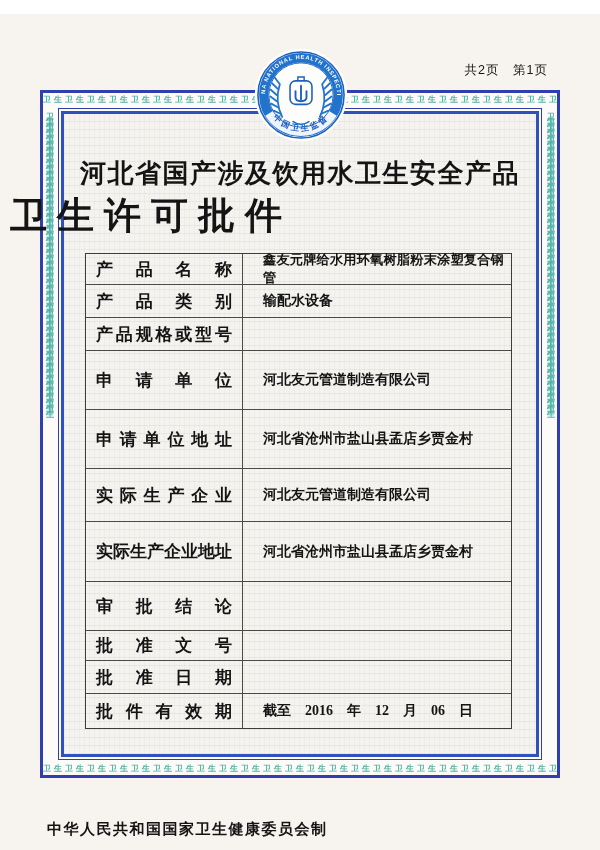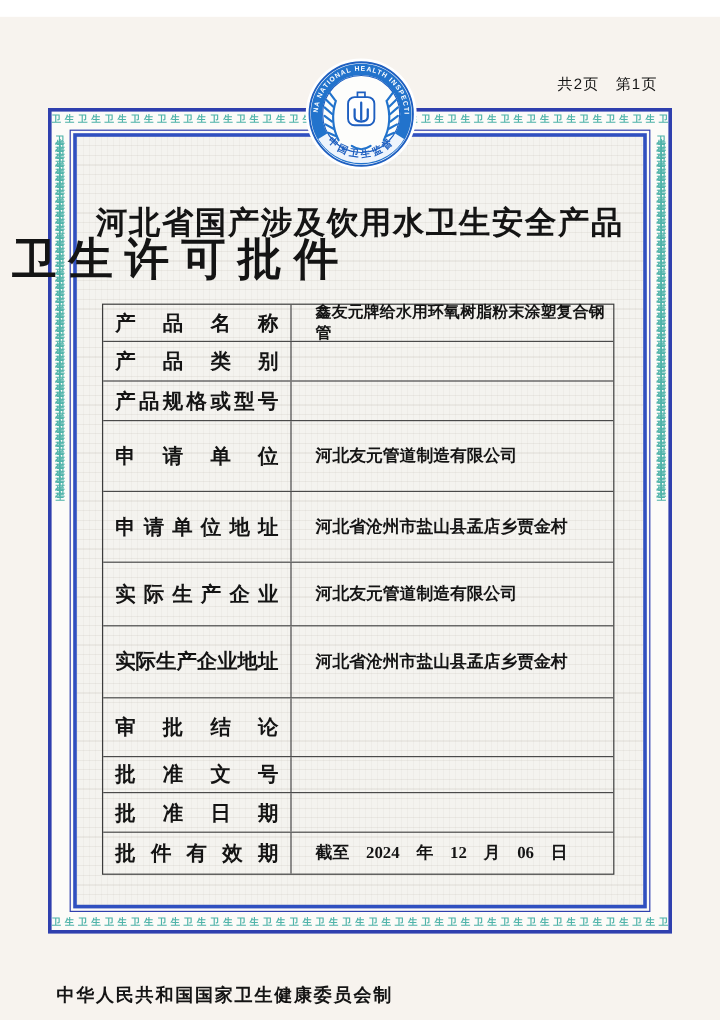--- a/index.html
+++ b/index.html
@@ -42,21 +42,20 @@
       repeating-linear-gradient(0deg, rgba(168,160,148,0.14) 0 1px, transparent 1px 8px),
       repeating-linear-gradient(90deg, rgba(168,160,148,0.08) 0 1px, transparent 1px 5px);
   }
   
   .seal{position:absolute;left:254px;top:48px;width:94px;height:94px;z-index:5;}
   
   .title1{
     position:absolute;left:0;width:600px;top:156px;z-index:3;
     text-align:center;font-size:26px;font-weight:bold;letter-spacing:1.5px;
     font-family:"Liberation Serif","DejaVu Serif",serif;
-    margin-top:12px;
   }
   .title2{
     position:absolute;left:0;width:560px;top:191px;z-index:3;
     font-size:37px;font-weight:bold;letter-spacing:10px;text-indent:10px;
     font-family:Liberation Serif, serif;
   }
   
   .doc-table{
     position:absolute;left:85px;top:253px;width:427px;z-index:3;
     border:1px solid #3c3c3c;box-sizing:border-box;background:transparent;
@@ -172,20 +171,21 @@
       </div>
     <div class="tvalue">鑫友元牌给水用环氧树脂粉末涂塑复合钢管</div>
   </div>
   <div class="trow">
     <div class="tlabel">
         <span>产</span>
         <span>品</span>
         <span>类</span>
         <span>别</span>
       </div>
+    <div class="tvalue">输配水设备</div>
   </div>
   <div class="trow">
     <div class="tlabel">
         <span>产</span>
         <span>品</span>
         <span>规</span>
         <span>格</span>
         <span>或</span>
         <span>型</span>
         <span>号</span>
@@ -260,17 +260,17 @@
       </div>
   </div>
   <div class="trow">
     <div class="tlabel">
         <span>批</span>
         <span>件</span>
         <span>有</span>
         <span>效</span>
         <span>期</span>
       </div>
-    <div class="tvalue">截至　2024　年　12　月　06　日</div>
+    <div class="tvalue">截至　2016　年　12　月　06　日</div>
   </div>
 </div>
 
 <div class="footer">中华人民共和国国家卫生健康委员会制</div>
 
 </body></html>

